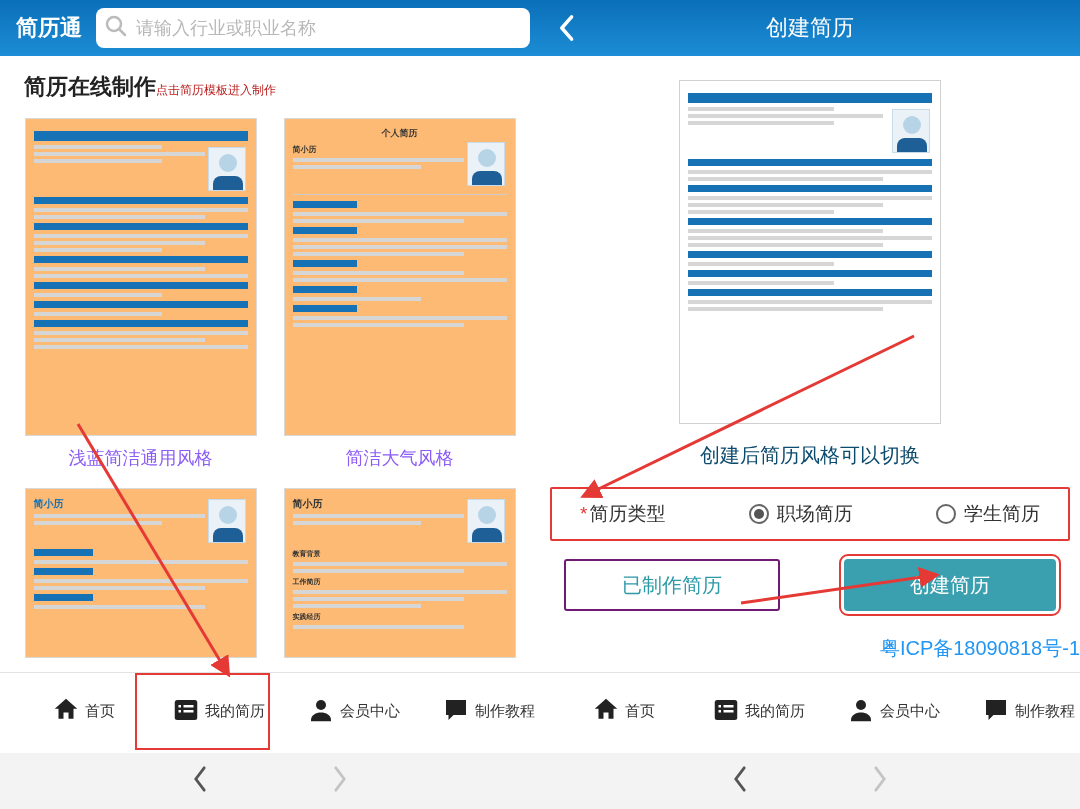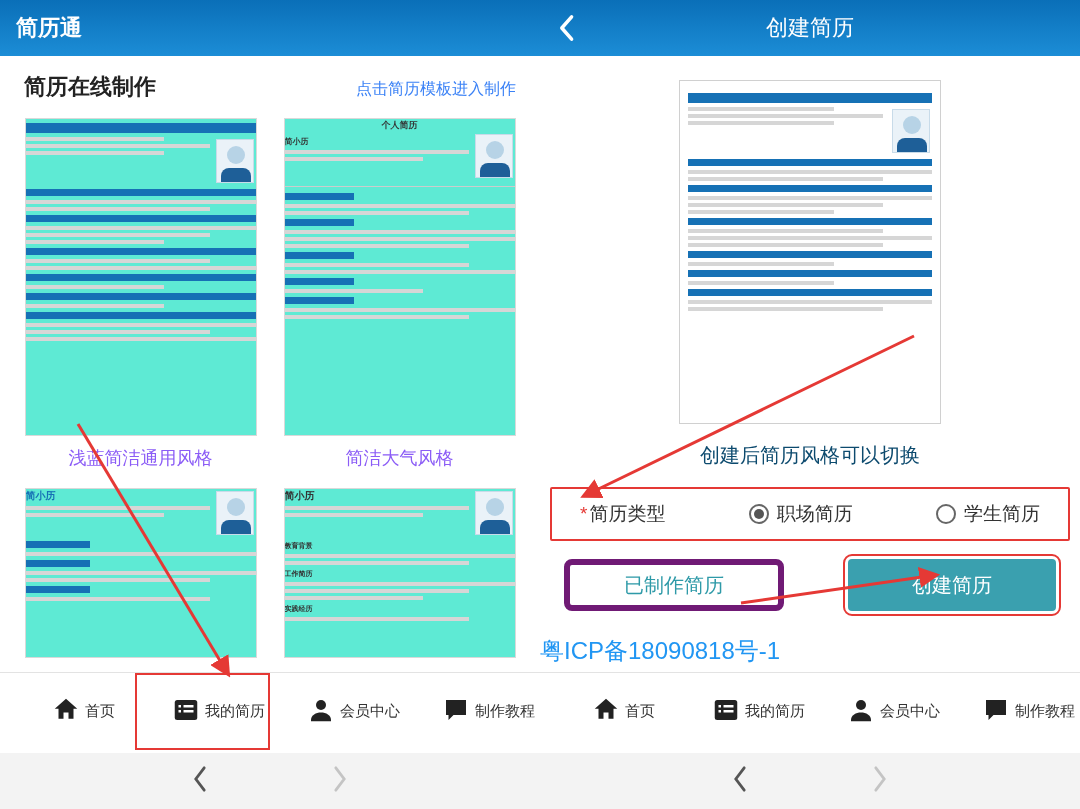--- a/index.html
+++ b/index.html
@@ -21,29 +21,29 @@
     padding: 0 8px; gap: 8px;
   }
   .search-wrap svg { flex:0 0 24px; }
   .search-input {
     border:none; outline:none; font-size: 18px; color:#777; width:100%; background:transparent;
   }
   .search-input::placeholder { color:#b8b8b8; }
 
   .subhdr { display:flex; align-items:baseline; padding: 16px 24px 8px; }
   .subhdr .big { font-size: 22px; font-weight: 600; color:#222; text-align:center; flex:0 0 auto;}
-  .subhdr .hint { font-size: 16px; color:#3b82f6; flex:1; text-align:right; }
+  .subhdr .hint { font-size: 12px; color:#b91c1c; flex:1; text-align:left; }
 
   .tpl-grid {
     flex:1; overflow:hidden; padding: 8px 18px;
     display:grid; grid-template-columns: 1fr 1fr; gap: 12px 14px;
   }
   .tpl-cell { display:flex; flex-direction:column; align-items:center; }
   .tpl-card {
-    width: 232px; height: 318px; border:1px solid #d9d9d9; background:#5eead4; overflow:hidden;
+    width: 232px; height: 318px; border:1px solid #d9d9d9; background:#fdba74; padding:8px; overflow:hidden;
   }
   .tpl-card.half { height: 170px; }
   .tpl-label { font-size: 18px; color:#8b5cf6; margin-top:10px; text-align:left;}
   
   .bar { background:#1671b5; height:10px; margin:4px 0; }
   .bar.sm{height:7px;}
   .ln { height:4px; background:#d6d6d6; margin:3px 0; }
   .ln.sh{width:60%;} .ln.md{width:80%;}
   .avatar-mini{
     width:38px;height:44px;background:#eaf2f8;border:1px solid #c8dbe9;float:right;margin:2px;
@@ -73,30 +73,30 @@
     justify-content:space-between;
   }
   .type-label{color:#333; font-size:19px;}
   .type-label .ast{color:#e53935; margin-right:2px;}
   .radio-opt{display:flex; align-items:center; gap:8px; font-size:19px; color:#333;}
   .radio{width:20px;height:20px;border-radius:50%;border:2px solid #666; position:relative;}
   .radio.checked::after{content:"";position:absolute;inset:3px;border-radius:50%;background:#555;}
 
   .btn-row{ display:flex; justify-content:space-between; padding: 0 24px; gap: 64px;}
   .btn-outline{
-    flex:1; height:52px; border:6px solid #701a75; color:#2e9aa8; background:#fff;
-    font-size:20px; display:flex;align-items:center;justify-content:center; border-radius:8px;
+    flex:1; height:52px; border:2px solid #701a75; color:#2e9aa8; background:#fff;
+    font-size:20px; display:flex;align-items:center;justify-content:center; border-radius:3px;
   }
   .btn-fill{
     flex:1; height:52px; background:#3aa0af; color:#fff; font-size:20px;
     display:flex;align-items:center;justify-content:center; border-radius:4px;
   }
   .btn-fill.boxed{ outline:2px solid #e53935; outline-offset:3px; }
 
-  .icp{ text-align:left; color:#2196f3; font-size:24px; margin-top:24px;}
+  .icp{ text-align:right; color:#2196f3; font-size:20px; margin-top:24px;}
 
   
   .tabbar{
     height:78px; border-top:1px solid #e3e3e3; display:flex; background:#fff;
   }
   .tab{ flex:1; display:flex; align-items:center; justify-content:center; gap:4px;padding-left:31px; }
   .tab .lbl{ font-size:15px; color:#333; }
   .tab.boxed{ outline:2px solid #e53935; outline-offset:-2px; }
 
   
@@ -113,20 +113,29 @@
 
 </style>
 </head>
 <body>
 
 <div class="screens">
 
   <div class="screen">
     <div class="hdr-l">
       <span class="app-title">简历通</span>
+      <div class="search-wrap">
+        <span>
+          <svg width="24" height="24" viewBox="0 0 24 24">
+              <circle cx="10" cy="10" r="7" fill="none" stroke="#bbb" stroke-width="2.5"></circle>
+              <line x1="15" y1="15" x2="21" y2="21" stroke="#bbb" stroke-width="2.5" stroke-linecap="round"></line>
+            </svg>
+        </span>
+        <input class="search-input" placeholder="请输入行业或职业名称" style="">
+      </div>
     </div>
 
     <div class="subhdr">
       <span class="big">简历在线制作</span>
       <span class="hint">点击简历模板进入制作</span>
     </div>
 
     <div class="tpl-grid">
       <div class="tpl-cell">
         <div class="tpl-card">

